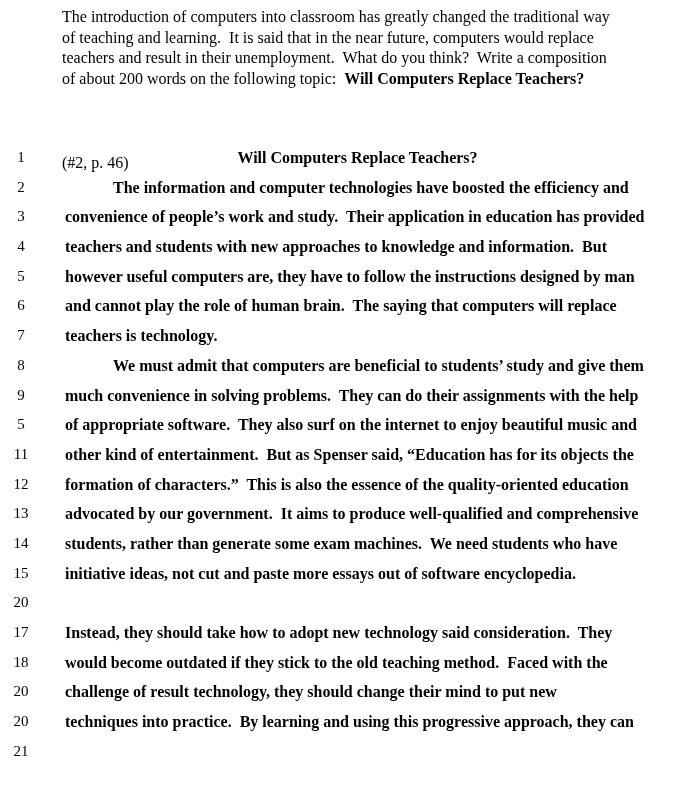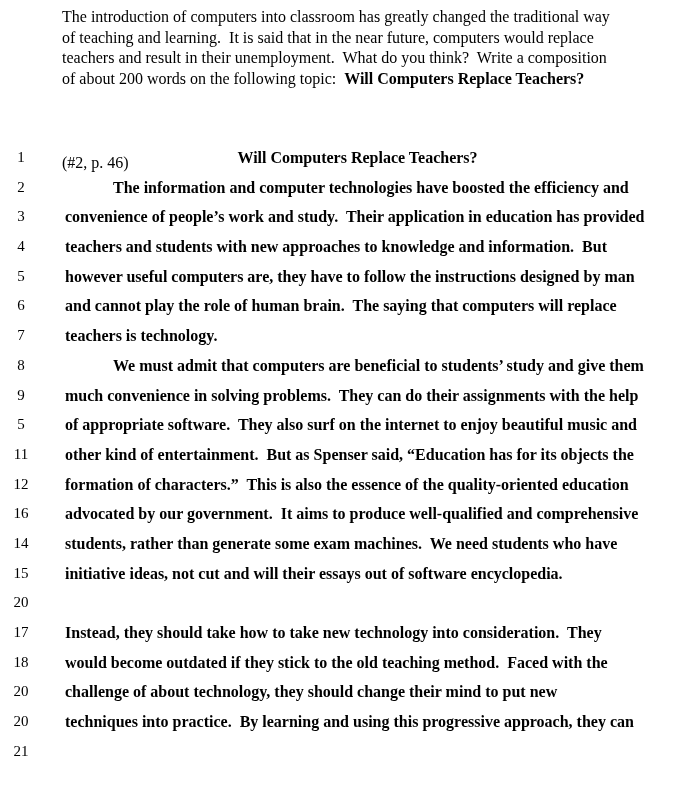--- a/index.html
+++ b/index.html
@@ -144,51 +144,51 @@
     <div class="num">11</div>
     <div class="text">other kind of entertainment.  But as Spenser said, “Education has for its objects the</div>
   </div>
 
   <div class="essay-row">
     <div class="num">12</div>
     <div class="text">formation of characters.”  This is also the essence of the quality-oriented education</div>
   </div>
 
   <div class="essay-row">
-    <div class="num">16</div>
+    <div class="num">13</div>
     <div class="text">advocated by our government.  It aims to produce well-qualified and comprehensive</div>
   </div>
 
   <div class="essay-row">
     <div class="num">14</div>
     <div class="text">students, rather than generate some exam machines.  We need students who have</div>
   </div>
 
   <div class="essay-row">
     <div class="num">15</div>
-    <div class="text">initiative ideas, not cut and will their essays out of software encyclopedia.</div>
+    <div class="text">initiative ideas, not cut and paste more essays out of software encyclopedia.</div>
   </div>
 
   <div class="essay-row indent">
     <div class="num">20</div>
   </div>
 
   <div class="essay-row">
     <div class="num">17</div>
-    <div class="text">Instead, they should take how to take new technology into consideration.  They</div>
+    <div class="text">Instead, they should take how to adopt new technology said consideration.  They</div>
   </div>
 
   <div class="essay-row">
     <div class="num">18</div>
     <div class="text">would become outdated if they stick to the old teaching method.  Faced with the</div>
   </div>
 
   <div class="essay-row">
     <div class="num">20</div>
-    <div class="text">challenge of about technology, they should change their mind to put new</div>
+    <div class="text">challenge of result technology, they should change their mind to put new</div>
   </div>
 
   <div class="essay-row">
     <div class="num">20</div>
     <div class="text">techniques into practice.  By learning and using this progressive approach, they can</div>
   </div>
 
   <div class="essay-row">
     <div class="num">21</div>
   </div>

